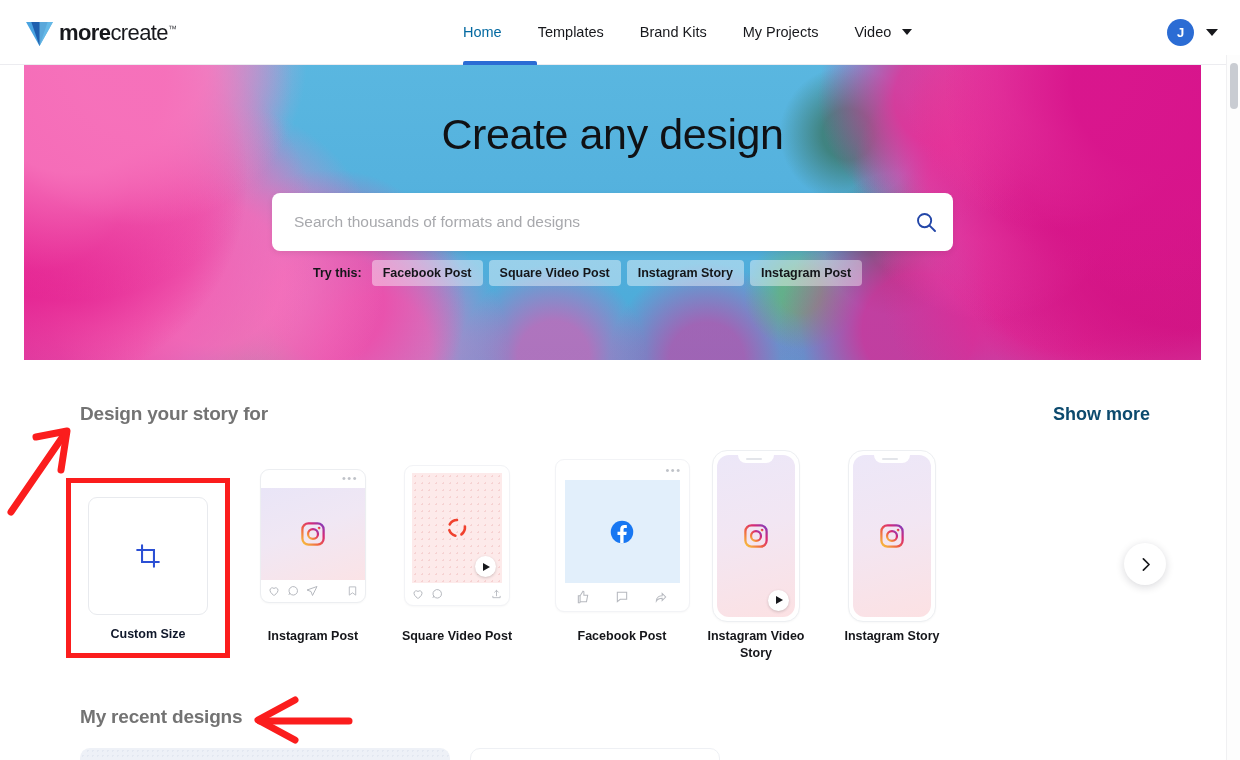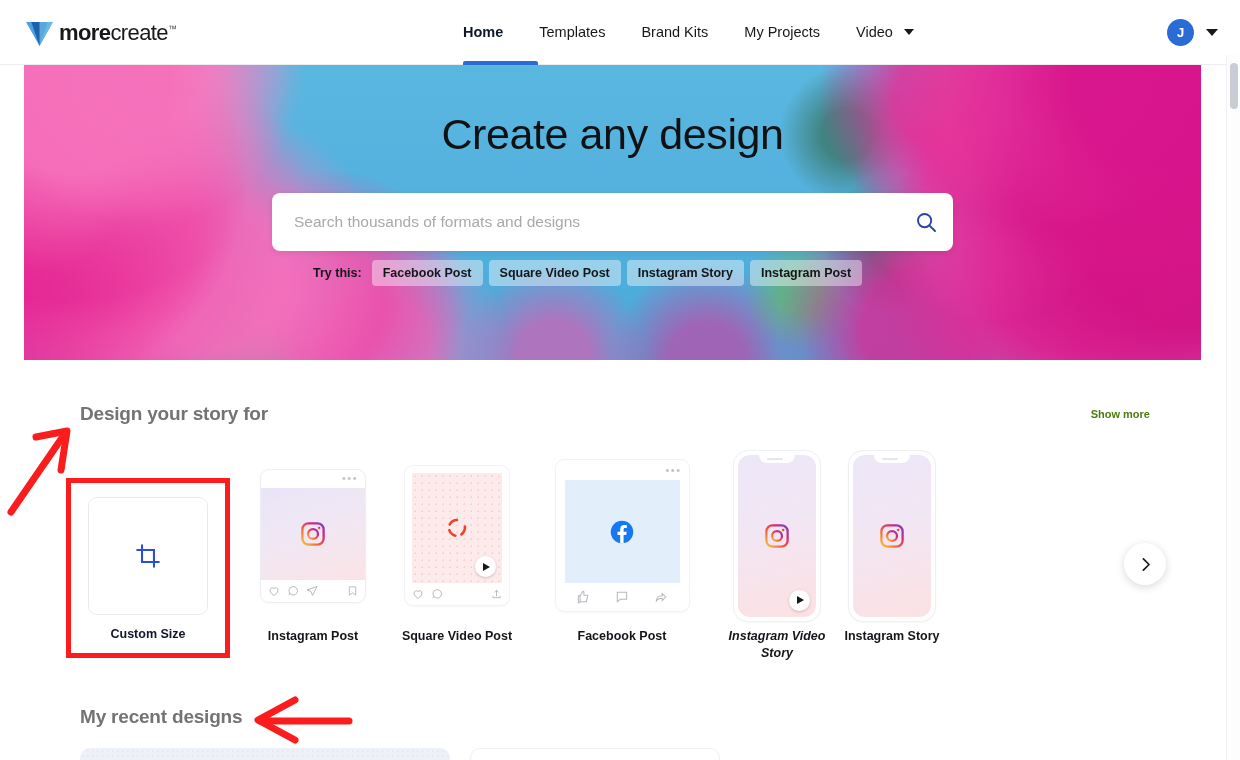--- a/index.html
+++ b/index.html
@@ -26,21 +26,21 @@
   .logo-text b { font-weight:700; }
   .logo-text span.light { font-weight:400; }
   .logo-tm { font-size:9px; vertical-align:super; color:#45464b; font-weight:400;}
 
   .nav { position:absolute; left:463px; top:0; height:65px; display:flex; align-items:center; gap:0; }
   .nav-item {
     font-size:14.5px; color:#17181c; padding:0 18px; height:65px; line-height:65px;
     cursor:pointer; position:relative; white-space:nowrap;
   }
   .nav-item:first-child { padding-left:0; }
-  .nav-item.active { color:#0f172a; font-weight:700; }
+  .nav-item.active { color:#0369a1; font-weight:400; }
   .nav-item.active:after {
     content:""; position:absolute; left:0; right:-17px; bottom:0; height:4px;
     background:#2b6cd4; border-radius:2px 2px 0 0;
   }
   .nav-caret { display:inline-block; width:0;height:0;margin-left:7px;
     border-left:5px solid transparent;border-right:5px solid transparent;border-top:6px solid #17181c; vertical-align:middle; position:relative; top:-1px;}
 
   .avatar-group { position:absolute; right:22px; top:19px; display:flex; align-items:center; }
   .avatar {
     width:27px;height:27px;border-radius:50%;background:#2b6cd4;color:#fff;
@@ -106,21 +106,21 @@
     font-size:12.5px; font-weight:700; color:#15161a;
     padding:6px 11px; cursor:pointer; white-space:nowrap;
   }
 
   
   .section-head {
     position:absolute; left:80px; width:1070px; display:flex; align-items:center; justify-content:space-between;
   }
   #designHead { top:403px; }
   .section-title { font-size:19px; font-weight:700; color:#737373; letter-spacing:-0.2px; }
-  .show-more { font-size:11px; font-weight:700; color:#4d7c0f; cursor:pointer; }
+  .show-more { font-size:18px; font-weight:700; color:#0c4a6e; cursor:pointer; }
 
   .carousel { position:absolute; left:62px; top:448px; width:1100px; height:210px; }
   .fcard {
     position:absolute; top:0; width:130px;
     display:flex; flex-direction:column; align-items:center; cursor:pointer;
   }
   .fcard .thumb-wrap { height:175px; display:flex; align-items:center; justify-content:center; }
   .fcard .flabel {
     font-size:12.5px; font-weight:700; color:#15161a; text-align:center; line-height:1.35; margin-top:5px; width:120px;
   }
@@ -385,21 +385,21 @@
               </svg>
             <svg width="14" height="14" viewBox="0 0 24 24" fill="none" stroke="#b6b9bf" stroke-width="1.8" stroke-linecap="round">
                 <path d="M4 19c0-7 6-9 10-9V6l6 6-6 6v-4c-5 0-8 1.5-10 5z"></path>
               </svg>
           </div>
         </div>
       </div>
       <div class="flabel">Facebook Post</div>
     </div>
 
-    <div class="fcard" style="left:650px;font-style:italic;">
+    <div class="fcard" style="left:629px;">
       <div class="thumb-wrap">
         <div class="phone">
           <div class="notch"></div>
           <div class="phone-screen">
             <svg width="26" height="26" viewBox="0 0 24 24">
               <defs>
                   <linearGradient id="iggrad2" x1="0" y1="1" x2="1" y2="0">
                 <stop offset="0%" stop-color="#f9c63c"></stop>
                     <stop offset="40%" stop-color="#ee5f45"></stop>
                 <stop offset="70%" stop-color="#d62976"></stop>

